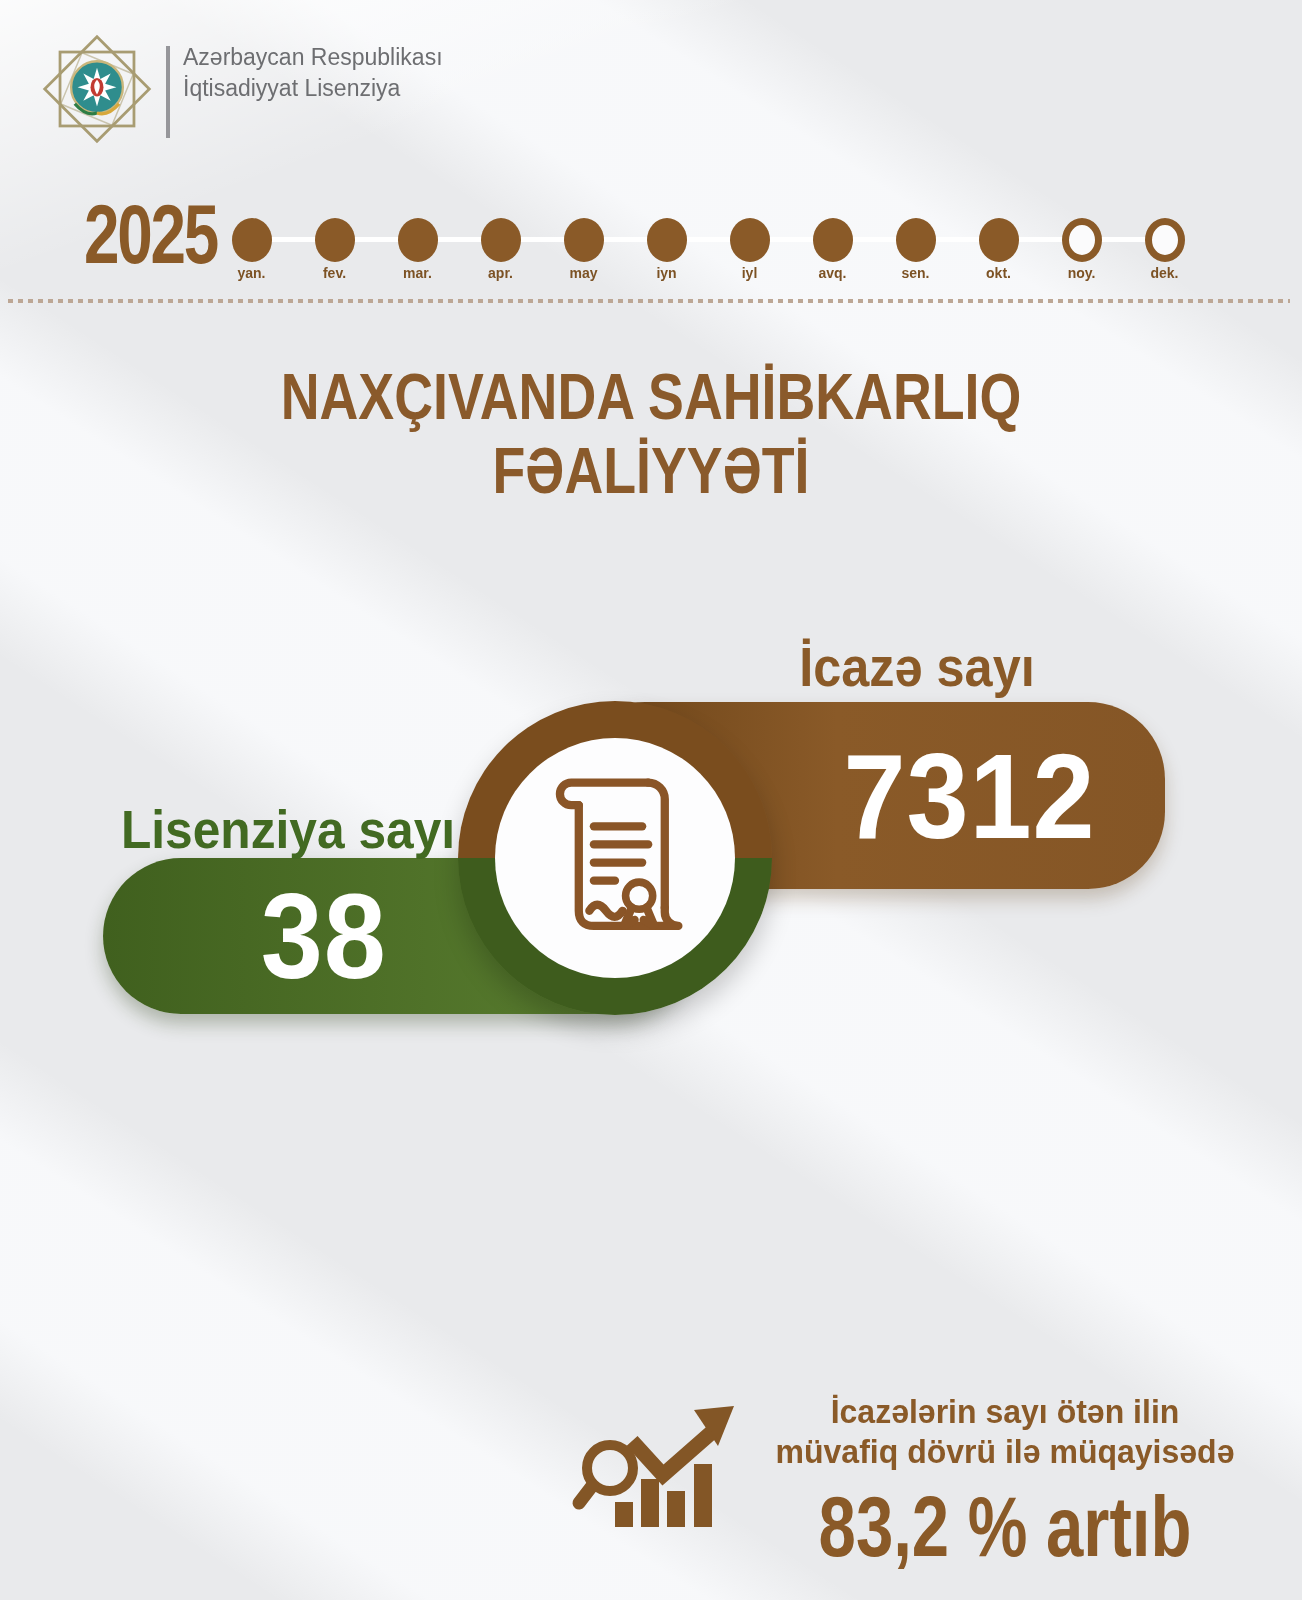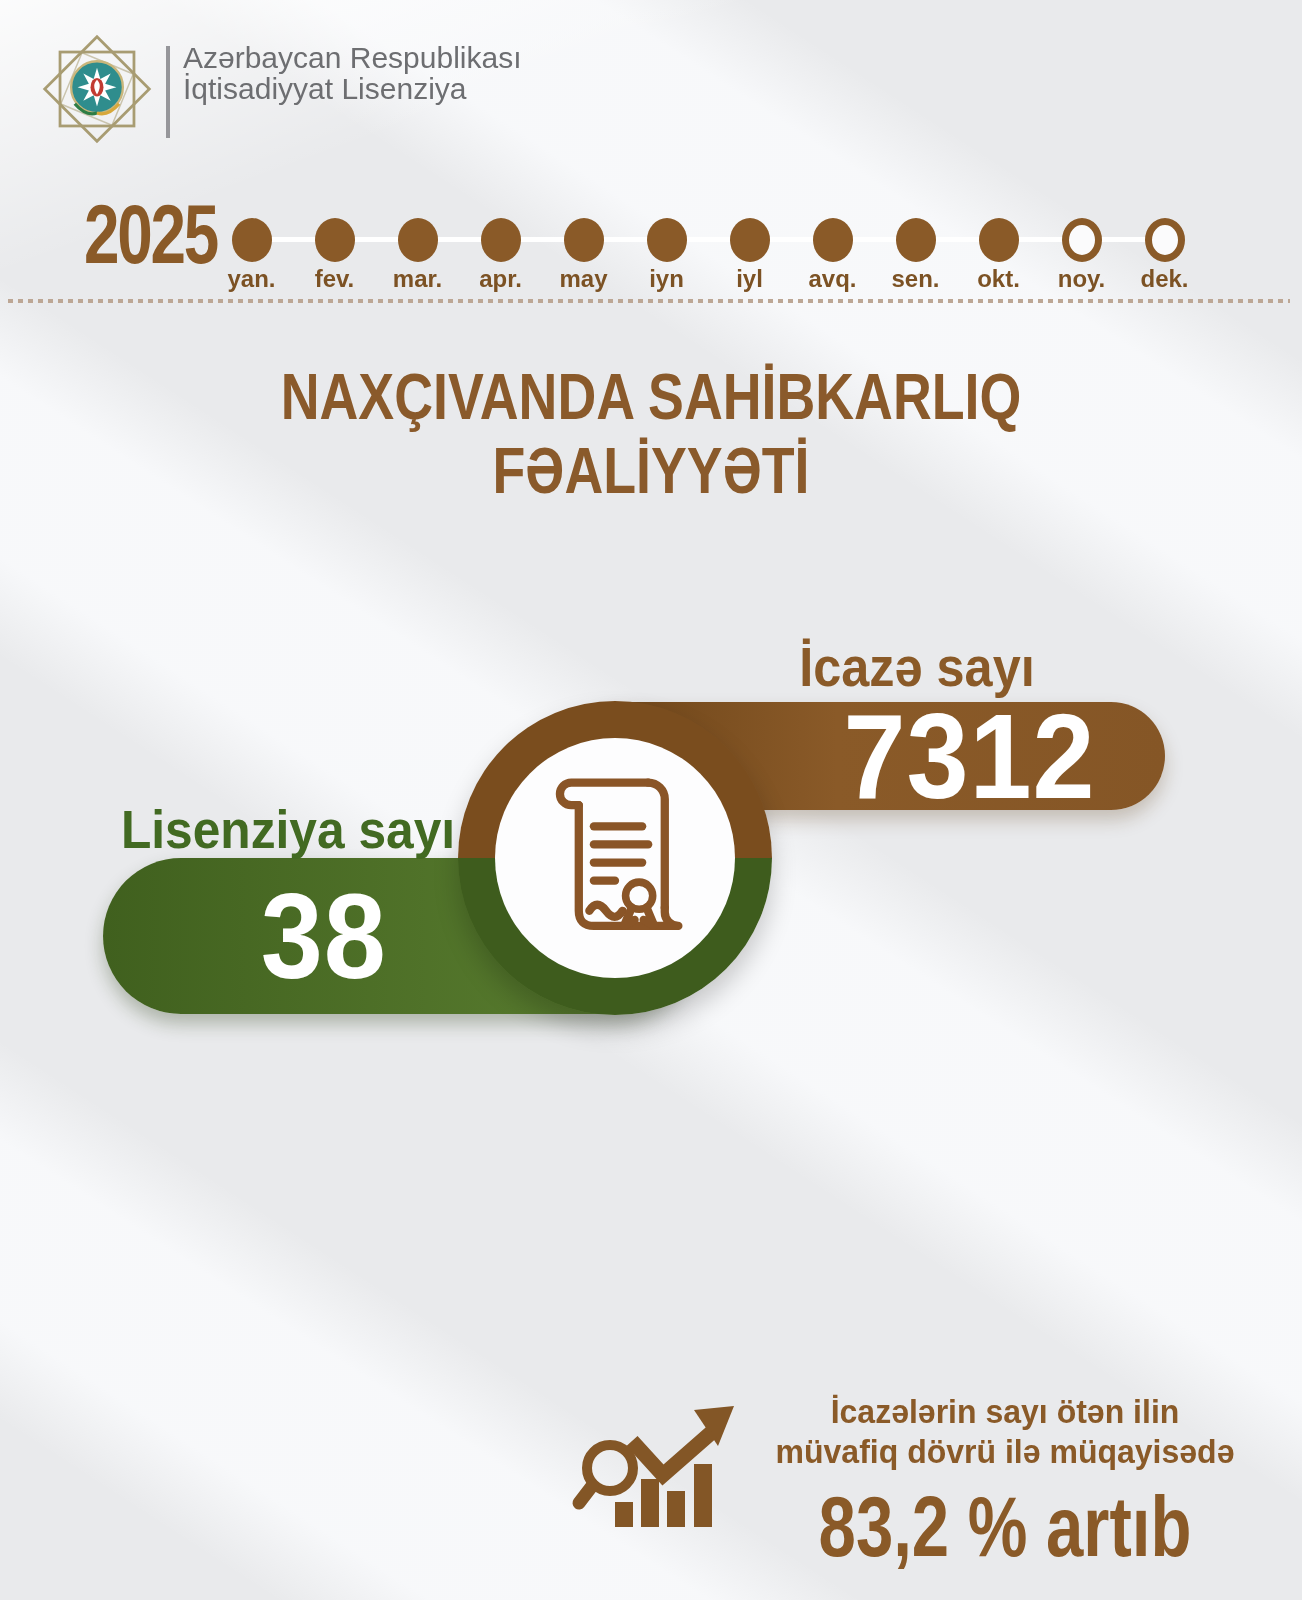--- a/index.html
+++ b/index.html
@@ -15,41 +15,41 @@
       linear-gradient(160deg,rgba(255,255,255,.85) 0px,rgba(255,255,255,0) 260px),
       repeating-linear-gradient(33deg,
         rgba(255,255,255,0) 0px,rgba(255,255,255,0) 150px,
         rgba(252,253,255,.75) 235px,rgba(252,253,255,.75) 385px,
         rgba(255,255,255,0) 470px,rgba(255,255,255,0) 640px);
   }
 
   
   .logo{position:absolute;left:36px;top:28px;width:122px;height:122px;}
   .org-divider{position:absolute;left:166px;top:46px;width:4px;height:92px;background:#96969a;}
-  .org-text{position:absolute;left:183px;top:42px;color:#6d6e71;font-size:30px;line-height:31px;font-weight:400;}
+  .org-text{position:absolute;left:183px;top:42px;color:#6d6e71;font-size:23px;line-height:31px;font-weight:400;}
 
   
   .year{position:absolute;left:84px;top:192px;font-size:84px;line-height:84px;font-weight:700;color:#8a5a28;
         transform:scaleX(.76);transform-origin:left top;letter-spacing:-3px;}
   .timeline-line{position:absolute;left:252px;top:237px;width:912px;height:5px;background:#ffffff;border-radius:3px;}
   .months{position:absolute;left:210px;top:218px;display:flex;}
   .month{width:83px;display:flex;flex-direction:column;align-items:center;}
   .dot{width:40px;height:44px;border-radius:50%;background:#8a5a28;position:relative;z-index:1;}
   .dot.outline{background:#fbfbfc;border:7px solid #8a5a28;}
-  .month-label{margin-top:3px;font-size:24px;font-weight:700;color:#7c5224;}
+  .month-label{margin-top:3px;font-size:14px;font-weight:700;color:#7c5224;}
   .dotted-sep{position:absolute;left:8px;top:299px;width:1282px;height:4px;
     background:repeating-linear-gradient(90deg,#bda795 0 5px,rgba(0,0,0,0) 5px 10px);}
 
   
   .title{position:absolute;left:0;top:360px;width:1302px;text-align:center;color:#8a5a2b;
          font-size:64px;line-height:74px;font-weight:700;transform:scaleX(.84);transform-origin:center top;}
 
   
   .pill{display:flex;align-items:center;justify-content:center;position:absolute;z-index:1;}
-  .pill-brown{left:568px;top:702px;width:597px;height:108px;border-radius:77px;
+  .pill-brown{left:568px;top:702px;width:597px;height:187px;border-radius:77px;
     background:linear-gradient(90deg,#6b4318,#8a5a28 45%,#855626);
     box-shadow:0 10px 18px rgba(90,60,20,.25);padding-left:205px;}
   .pill-green{left:103px;top:858px;width:592px;height:156px;border-radius:78px;
     background:linear-gradient(90deg,#40601e,#5d8132);
     box-shadow:0 10px 18px rgba(40,60,20,.3);padding-right:150px;}
   .pill-value{color:#ffffff;font-size:120px;font-weight:700;letter-spacing:1px;
     transform:scaleX(.93);transform-origin:center;line-height:1;}
   .label-permits{position:absolute;left:747px;top:634px;width:340px;text-align:center;
     font-size:56px;font-weight:700;color:#8a5a28;transform:scaleX(.9);transform-origin:center top;z-index:3;}
   .label-licenses{position:absolute;left:103px;top:798px;width:370px;text-align:center;

